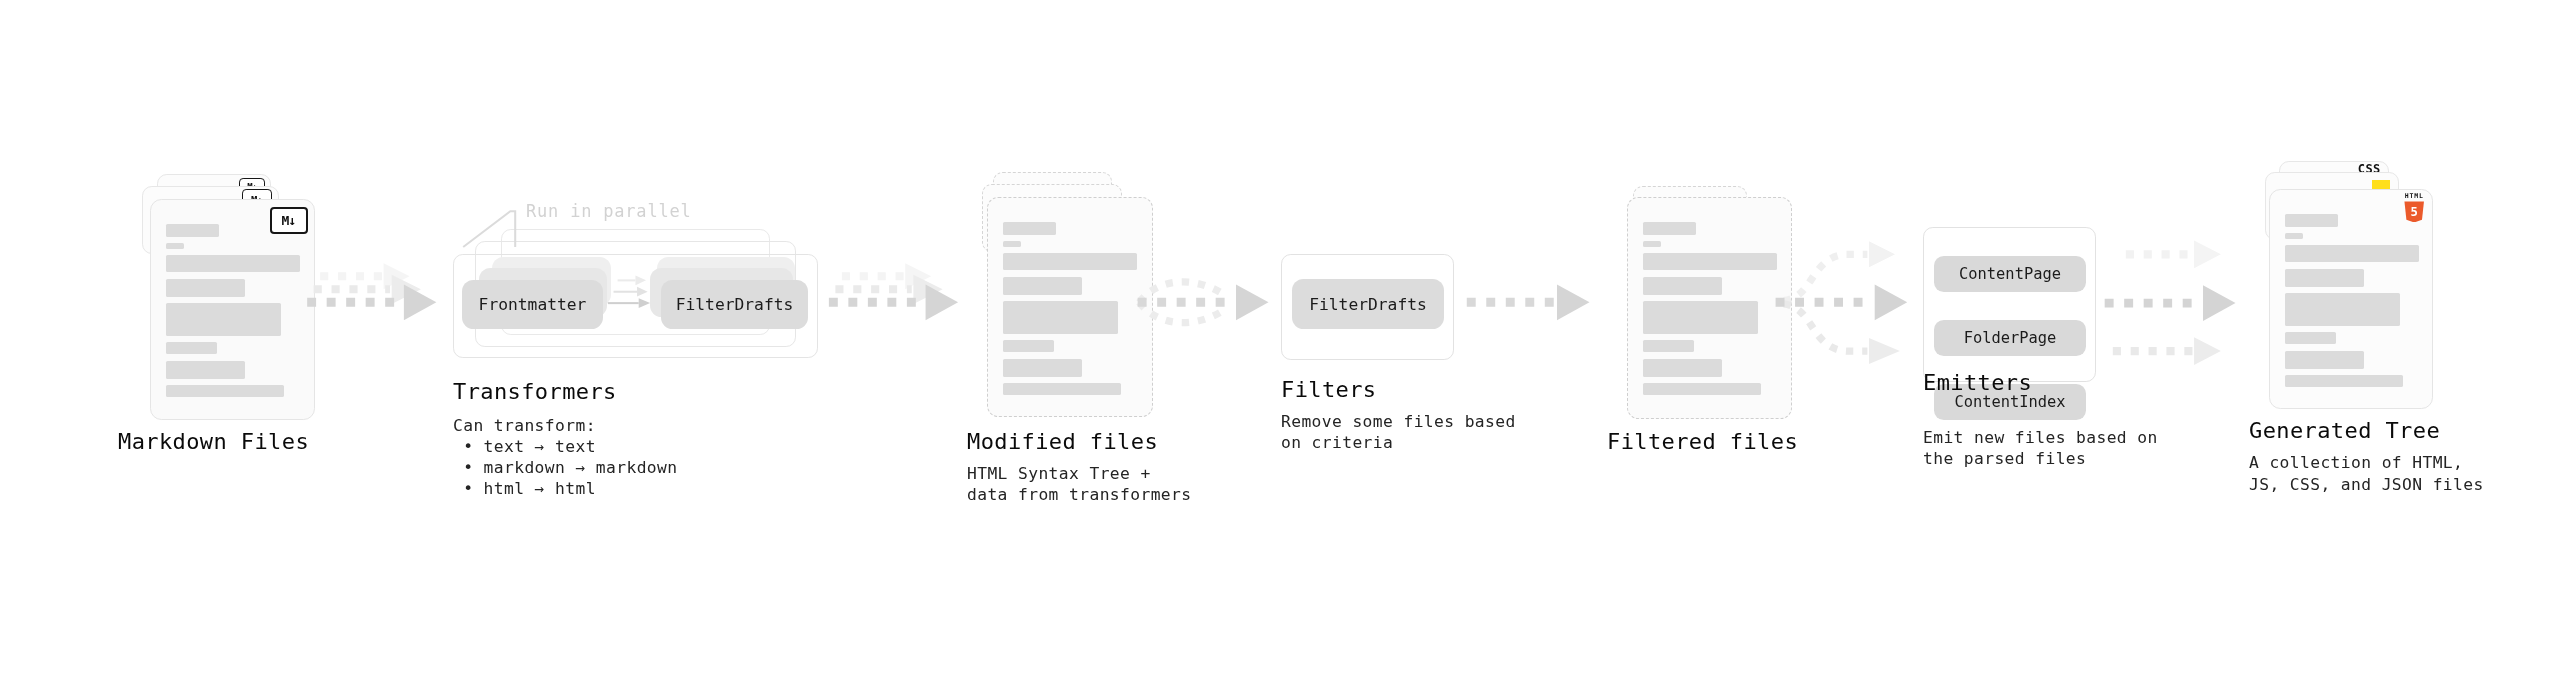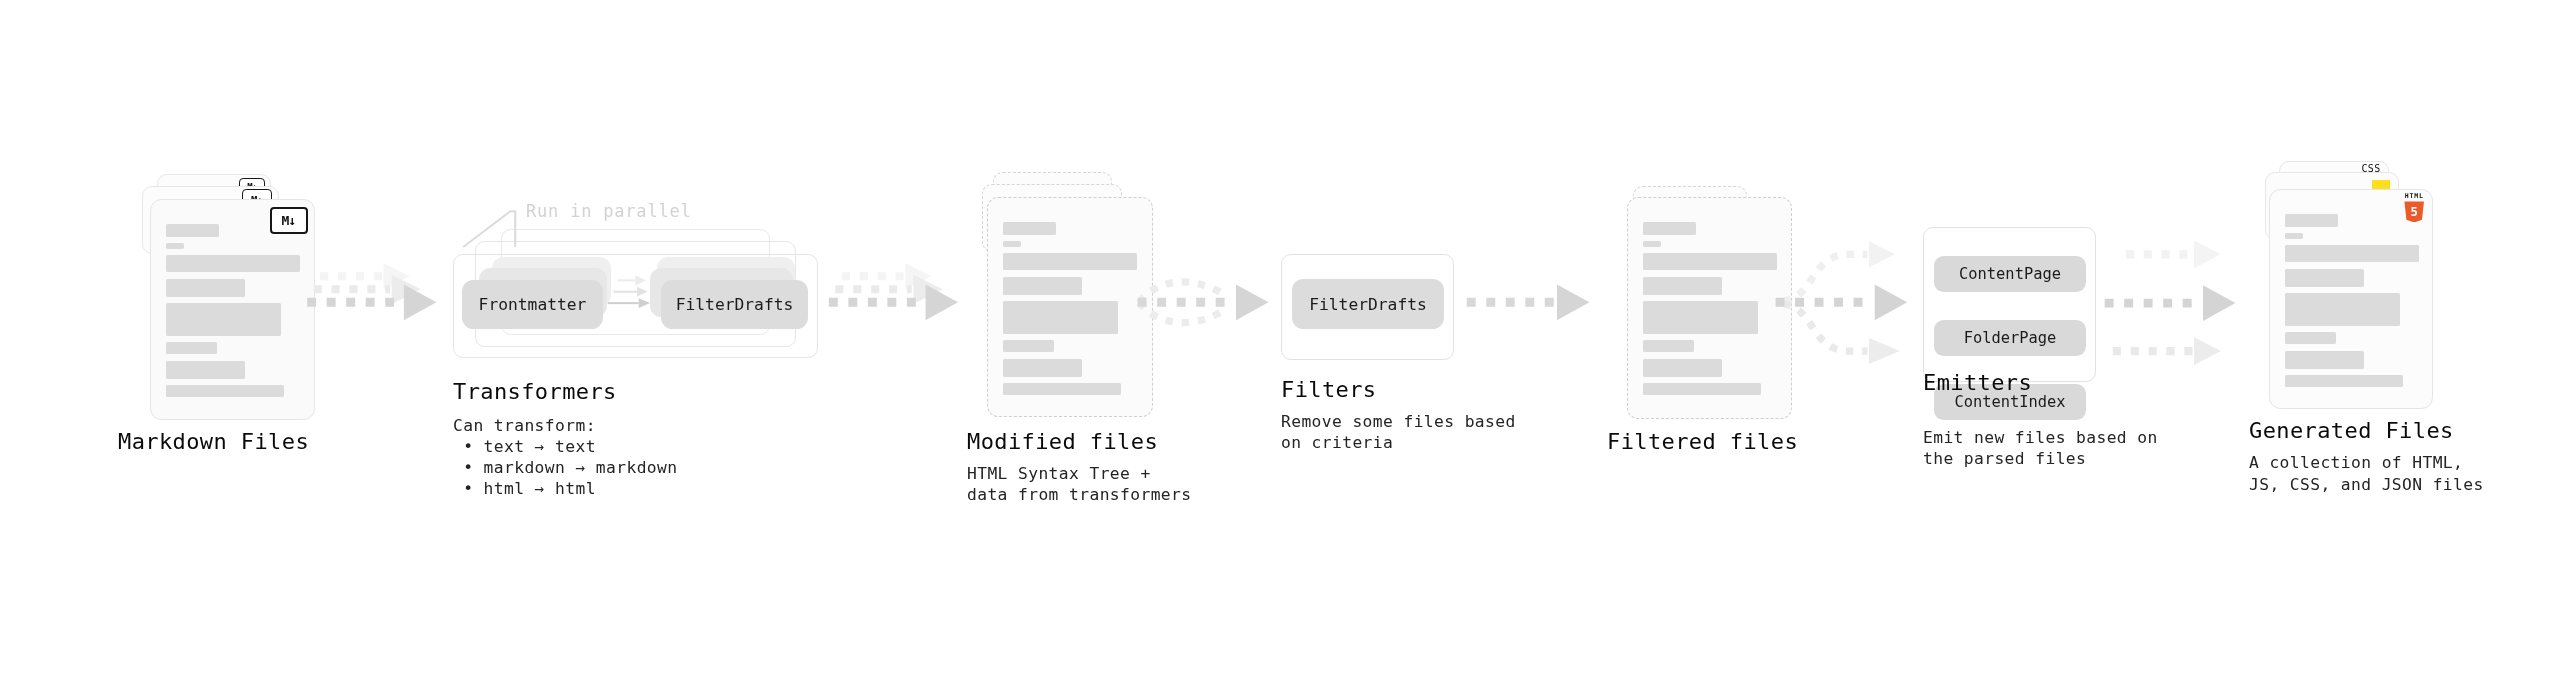--- a/index.html
+++ b/index.html
@@ -16,21 +16,21 @@
 
   
   .md-icon{position:absolute;right:6.5px;top:6.5px;width:34px;height:23px;border:2.4px solid #161616;border-radius:4.1px;
            background:#fff;display:flex;align-items:center;justify-content:center;
            font-weight:bold;font-size:13px;color:#111;letter-spacing:-0.8px;}
   .md-icon.mini{width:28px;height:19.5px;font-size:10.6px;border-width:1.6px;right:6.5px;top:2.4px;}
   .md-icon.mini2{width:24.4px;height:16.3px;font-size:9px;border-width:1.6px;right:4.9px;top:3.3px;}
 
   
   .mini-css{position:absolute;right:7.3px;top:4.1px;text-align:center;}
-  .mini-css-text{font-size:10px;font-weight:normal;color:#111;letter-spacing:0.4px;line-height:6.5px;}
+  .mini-css-text{font-size:12px;font-weight:bold;color:#111;letter-spacing:0.4px;line-height:6.5px;}
   .mini-css-bar{width:14.6px;height:2.4px;margin-top:0.8px;}
   .mini-js{position:absolute;right:8.1px;top:6.5px;width:18px;height:13px;}
   .html5-logo{position:absolute;right:7.3px;top:3.3px;width:21px;text-align:center;}
   .html5-word{font-size:6.5px;font-weight:bold;color:#111;letter-spacing:0.8px;line-height:7.3px;}
   .html5-shield{width:19.5px;height:21px;margin:0.8px auto 0;
                 clip-path:polygon(0 0,100% 0,90% 88%,50% 100%,10% 88%);
                 display:flex;align-items:center;justify-content:center;}
   .html5-shield span{color:#fff;font-weight:bold;font-size:12.2px;}
 
   
@@ -188,21 +188,21 @@
           <div class="skel-bar" style="width: 53px; height: 12.2px;"></div>
           <div class="skel-bar" style="width: 18.7px; height: 5.7px;"></div>
           <div class="skel-bar" style="width: 134px; height: 17px;"></div>
           <div class="skel-bar" style="width: 79px; height: 18px;"></div>
           <div class="skel-bar" style="width: 115px; height: 32.5px;"></div>
           <div class="skel-bar" style="width: 51px; height: 12.2px;"></div>
           <div class="skel-bar" style="width: 79px; height: 18px;"></div>
           <div class="skel-bar" style="width: 118px; height: 11.4px;"></div>
         </div>
     </div>
-    <div class="heading" style="left:2249px;top:418px;">Generated Files</div>
+    <div class="heading" style="left:2249px;top:418px;">Generated Tree</div>
     <div class="caption" style="left:2249px;top:452px;line-height:22px;">
         <div>A collection of HTML,</div>
         <div>JS, CSS, and JSON files</div>
       </div>
   </div>
 
   <svg class="arrows" width="2576" height="681" viewBox="0 0 3170 838">
 
     <g>
       <path d="M394,340 H470" stroke="#f4f4f4" stroke-width="10" stroke-dasharray="10 12" fill="none"></path>

